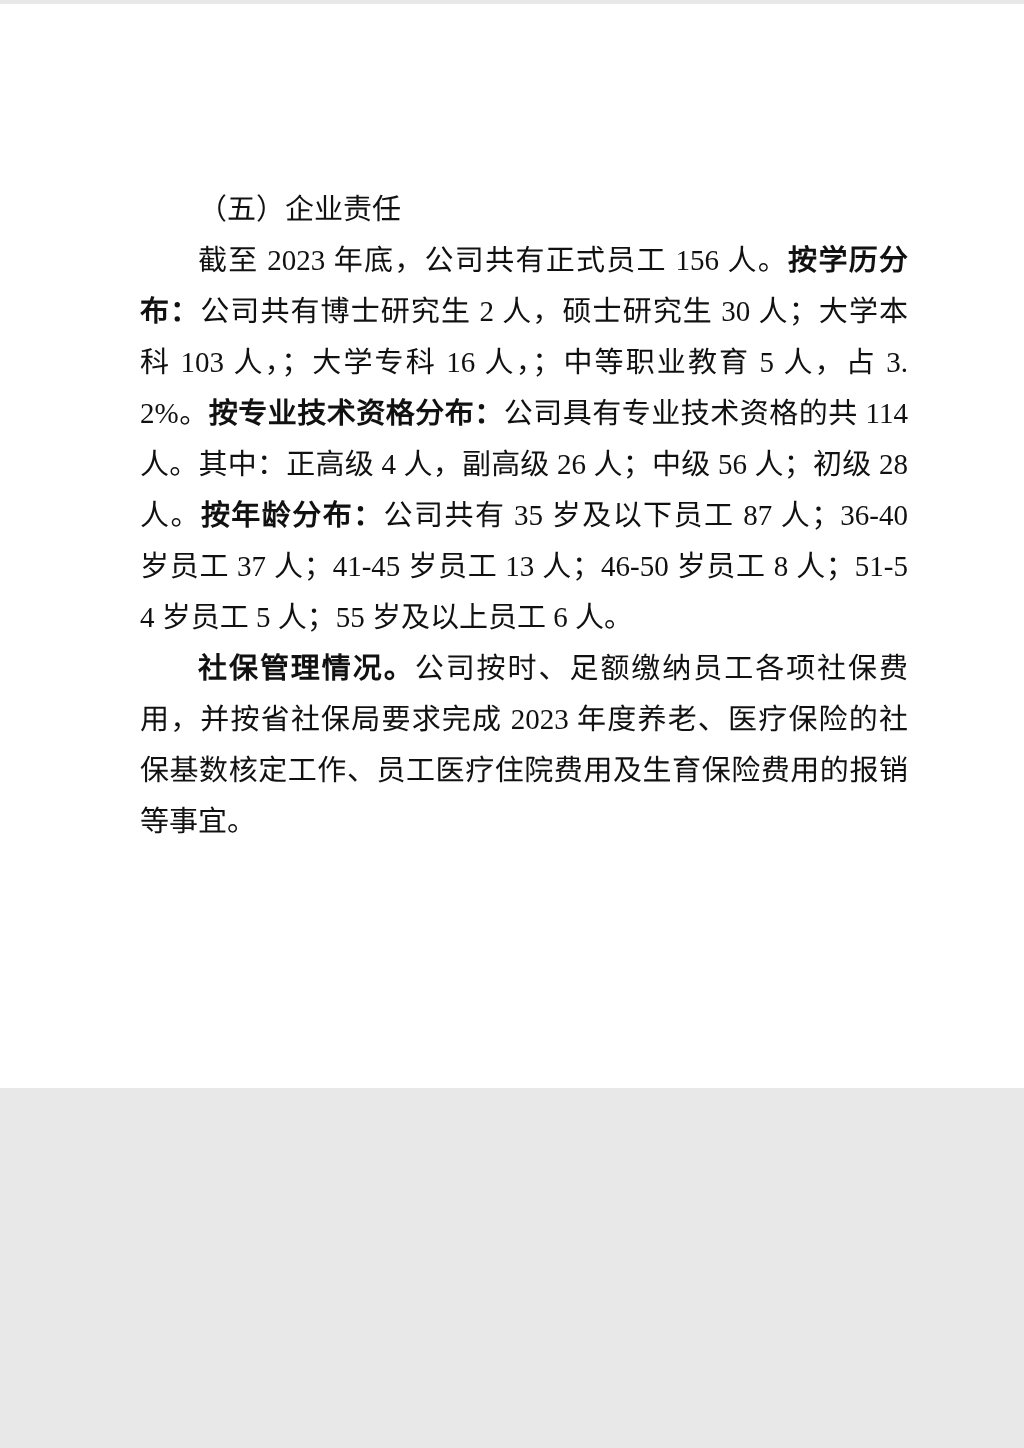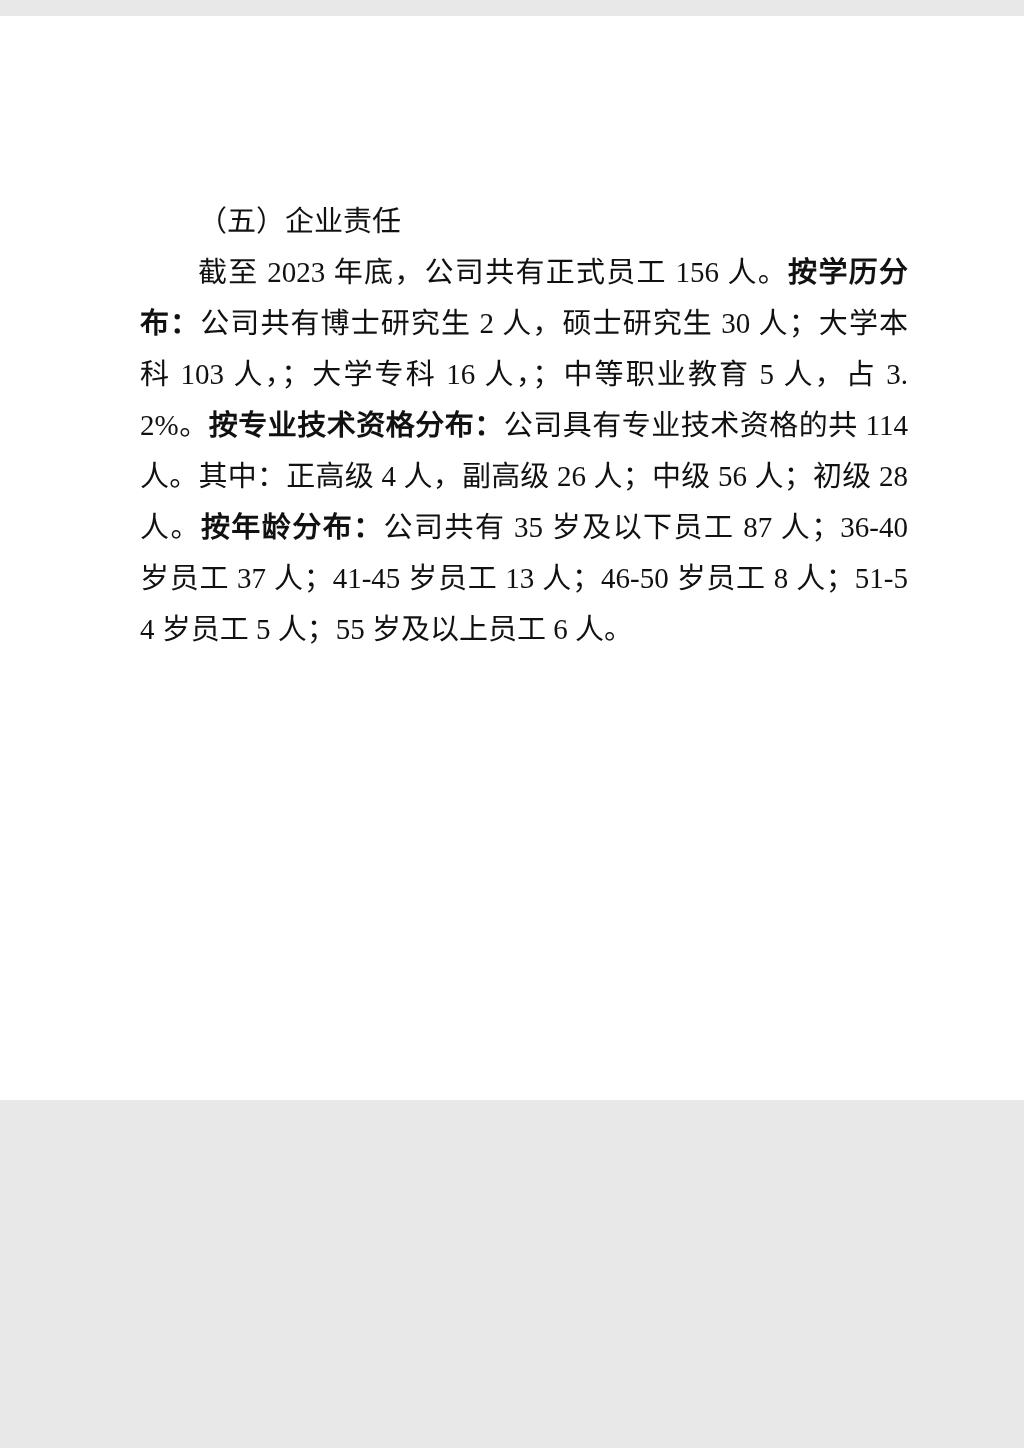--- a/index.html
+++ b/index.html
@@ -4,21 +4,21 @@
 <style>
   html, body {
     margin: 0;
     padding: 0;
     background: #e8e8e8;
   }
   .page {
     position: relative;
     width: 1024px;
     height: 1084px;
-    margin: 16px auto;
+    margin: 4px auto;
     background: #ffffff;
     color: #111111;
     font-family: "Liberation Serif", "DejaVu Serif", serif;
     overflow: hidden;
   }
   .content {
     position: absolute;
     left: 140px;
     top: 180px;
     width: 768px;
@@ -51,16 +51,17 @@
   }
 </style>
 </head>
 <body>
 
 <div class="page">
   <div class="content">
     <p class="heading">（五）企业责任</p>
     <div id="paragraphs">
         <p class="body-para"><span class="run">截至 2023 年底，公司共有正式员工 156 人。</span><span class="run bold">按学历分布：</span><span class="run">公司共有博士研究生 2 人，硕士研究生 30 人；大学本科 103 人，；大学专科 16 人，；中等职业教育 5 人，占 3.2%。</span><span class="run bold">按专业技术资格分布：</span><span class="run">公司具有专业技术资格的共 114 人。其中：正高级 4 人，副高级 26 人；中级 56 人；初级 28 人。</span><span class="run bold">按年龄分布：</span><span class="run">公司共有 35 岁及以下员工 87 人；36-40 岁员工 37 人；41-45 岁员工 13 人；46-50 岁员工 8 人；51-54 岁员工 5 人；55 岁及以上员工 6 人。</span></p>
+        <p class="body-para"><span class="run bold">社保管理情况。</span><span class="run">公司按时、足额缴纳员工各项社保费用，并按省社保局要求完成 2023 年度养老、医疗保险的社保基数核定工作、员工医疗住院费用及生育保险费用的报销等事宜。</span></p>
       </div>
   </div>
   <div class="page-number">— 15 —</div>
 </div>
 
 </body></html>

